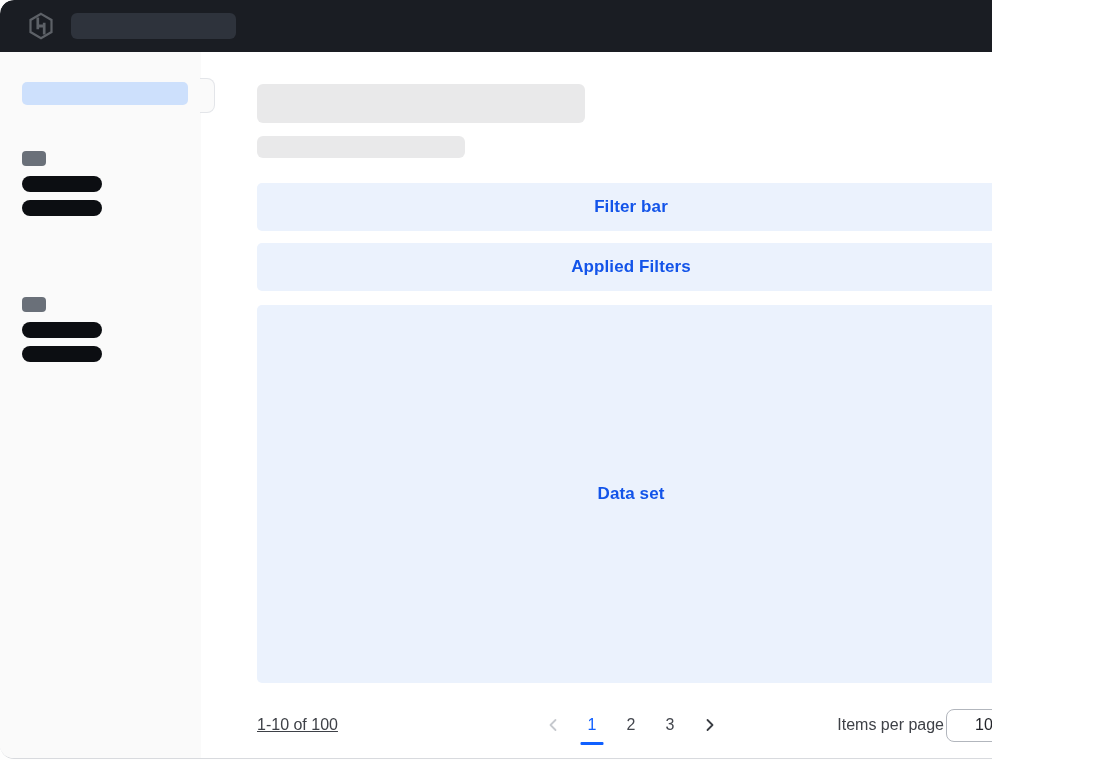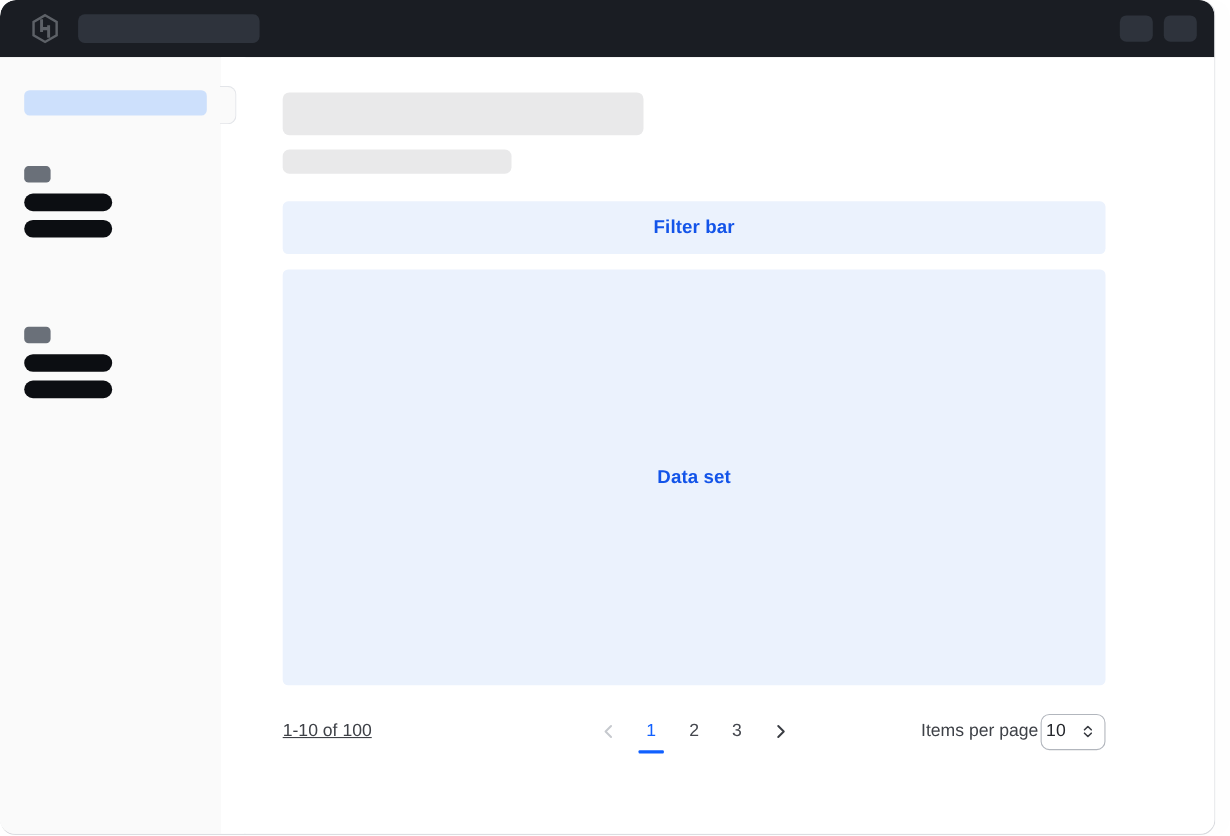--- a/index.html
+++ b/index.html
@@ -4,25 +4,24 @@
 <style>
   html, body {
     margin: 0;
     padding: 0;
     background: #ffffff;
     font-family: "Liberation Sans", sans-serif;
     -webkit-font-smoothing: antialiased;
   }
   .stage {
     position: relative;
-    width: 1118px;
+    width: 992px;
     height: 760px;
     overflow: hidden;
     background: #fefefe;
-    border-radius: 15px;
   }
   
   .window {
     position: absolute;
     left: 0; top: 0;
     width: 1105px;
     height: 759px;
     background: #ffffff;
     border-right: 1px solid var(--window-border);
     border-bottom: 1px solid var(--window-border);
@@ -197,21 +196,21 @@
   }
   .select {
     width: 59px; height: 33px;
     box-sizing: border-box;
     border: 1px solid var(--select-border);
     border-radius: 8px;
     background: #ffffff;
     display: flex;
     align-items: center;
     justify-content: space-between;
-    padding: 0 8px 0 4px;
+    padding: 0 8px 0 28px;
     cursor: pointer;
     font-family: "Liberation Sans", sans-serif;
   }
   .select-value {
     font-size: 16px;
     color: #24262b;
   }
   .select-caret { color: #3a3d43; display: flex; }
 </style>
 </head>
@@ -250,20 +249,23 @@
     <button class="sidebar-toggle"></button>
 
     <main class="content">
       <div class="sk-title"></div>
       <div class="sk-subtitle"></div>
 
       <section class="panel panel-filter">
         <span>Filter bar</span>
       </section>
 
+      <section class="panel panel-applied">
+        <span>Applied Filters</span>
+      </section>
 
       <section class="panel panel-dataset">
         <span>Data set</span>
       </section>
 
       <div class="pagination">
         <span class="range-text">1-10 of 100</span>
 
         <nav class="pages">
           <button class="chev-btn prev" disabled="">

